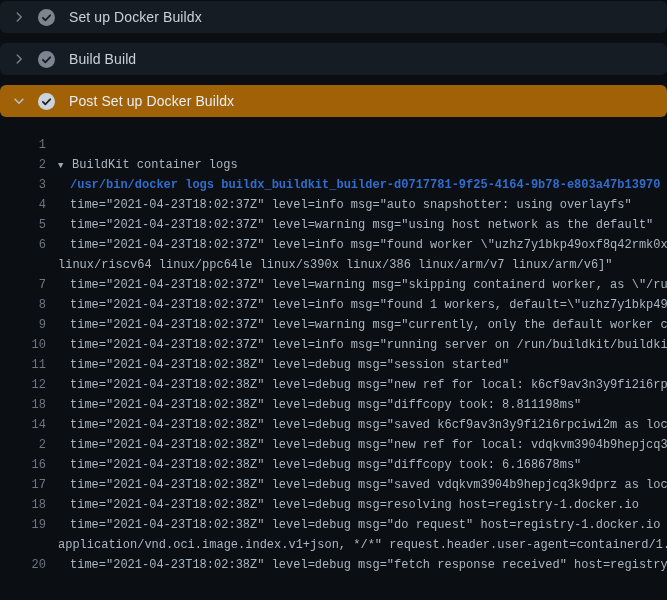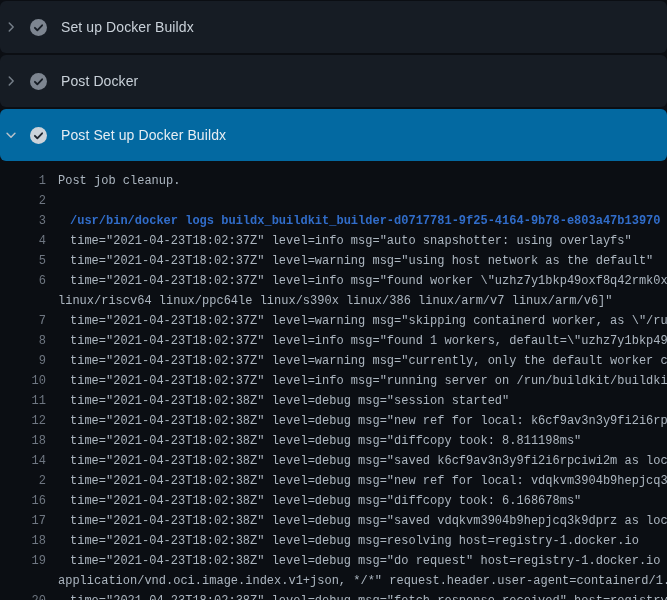--- a/index.html
+++ b/index.html
@@ -4,24 +4,24 @@
 <style>
   * { margin:0; padding:0; box-sizing:border-box; }
   html,body { background:#0b0e13; }
   .app {
     position:relative; width:667px; height:600px; overflow:hidden;
     background:#0b0e13; font-family:"Liberation Sans", sans-serif;
   }
   
   .steps { padding-top:1px; }
   .step {
-    display:flex; align-items:center; height:52px; margin-bottom:2px;
-    background:#161c24; border-radius:6px; padding-left:4px; cursor:pointer;
+    display:flex; align-items:center; height:32px; margin-bottom:10px;
+    background:#161c24; border-radius:6px; padding-left:12px; cursor:pointer;
   }
-  .step.expanded { background:#0369a1; }
+  .step.expanded { background:#a16207; }
   .chev { width:14px; height:16px; display:flex; align-items:center; justify-content:center; flex:0 0 auto; }
   .check { width:17px; height:17px; margin-left:12px; flex:0 0 auto; }
   .step-label { margin-left:14px; font-size:14px; color:#c9d1d9; letter-spacing:.1px; }
   .step.expanded .step-label { color:#e6edf3; }
   
   .log { padding-top:8px; }
   .lrow { display:flex; height:20px; line-height:20px; white-space:pre; overflow:hidden;
           font-family:"Liberation Mono","DejaVu Sans Mono",monospace; font-size:12px; }
   .ln { flex:0 0 46px; text-align:right; color:#6e7681; cursor:pointer; }
   .txt { margin-left:12px; color:#acb6c0; }
@@ -49,38 +49,38 @@
       <div class="step">
         <span class="chev">
           <svg width="14" height="16" viewBox="0 0 16 16">
             <path d="M6 3.5L10.5 8L6 12.5" fill="none" stroke="#767f89" stroke-width="1.7" stroke-linecap="round" stroke-linejoin="round"></path>
           </svg>
         </span>
         <span class="check"><svg width="17" height="17" viewBox="0 0 16 16">
             <circle cx="8" cy="8" r="8" fill="#7d8590"></circle>
             <path d="M4.6 8.3l2.3 2.3 4.5-4.7" fill="none" stroke="#161c24" stroke-width="1.7" stroke-linecap="round" stroke-linejoin="round"></path>
           </svg></span>
-        <span class="step-label">Post Docker</span>
+        <span class="step-label">Build Build</span>
       </div>
       <div class="step expanded">
         <span class="chev">
           <svg width="14" height="16" viewBox="0 0 16 16">
             <path d="M3.5 6l4.5 4.5L12.5 6" fill="none" stroke="#bac3cb" stroke-width="1.7" stroke-linecap="round" stroke-linejoin="round"></path>
           </svg>
         </span>
         <span class="check"><svg width="17" height="17" viewBox="0 0 16 16">
             <circle cx="8" cy="8" r="8" fill="#ccd3da"></circle>
             <path d="M4.6 8.3l2.3 2.3 4.5-4.7" fill="none" stroke="#1e252e" stroke-width="1.7" stroke-linecap="round" stroke-linejoin="round"></path>
           </svg></span>
         <span class="step-label">Post Set up Docker Buildx</span>
       </div>
     </div>
   <div class="log" id="log">
-      <div class="lrow"><span class="ln">1</span><span class="txt">Post job cleanup.</span></div>
-      <div class="lrow"><span class="ln">2</span></div>
+      <div class="lrow"><span class="ln">1</span></div>
+      <div class="lrow"><span class="ln">2</span><span class="txt"><span class="tri">▼</span><span>BuildKit container logs</span></span></div>
       <div class="lrow"><span class="ln">3</span><span class="txt indent cmd">/usr/bin/docker logs buildx_buildkit_builder-d0717781-9f25-4164-9b78-e803a47b13970</span></div>
       <div class="lrow"><span class="ln">4</span><span class="txt indent">time="2021-04-23T18:02:37Z" level=info msg="auto snapshotter: using overlayfs"</span></div>
       <div class="lrow"><span class="ln">5</span><span class="txt indent">time="2021-04-23T18:02:37Z" level=warning msg="using host network as the default"</span></div>
       <div class="lrow"><span class="ln">6</span><span class="txt indent">time="2021-04-23T18:02:37Z" level=info msg="found worker \"uzhz7y1bkp49oxf8q42rmk0xj</span></div>
       <div class="lrow"><span class="ln"></span><span class="txt">linux/riscv64 linux/ppc64le linux/s390x linux/386 linux/arm/v7 linux/arm/v6]"</span></div>
       <div class="lrow"><span class="ln">7</span><span class="txt indent">time="2021-04-23T18:02:37Z" level=warning msg="skipping containerd worker, as \"/run</span></div>
       <div class="lrow"><span class="ln">8</span><span class="txt indent">time="2021-04-23T18:02:37Z" level=info msg="found 1 workers, default=\"uzhz7y1bkp49o</span></div>
       <div class="lrow"><span class="ln">9</span><span class="txt indent">time="2021-04-23T18:02:37Z" level=warning msg="currently, only the default worker ca</span></div>
       <div class="lrow"><span class="ln">10</span><span class="txt indent">time="2021-04-23T18:02:37Z" level=info msg="running server on /run/buildkit/buildkit</span></div>
       <div class="lrow"><span class="ln">11</span><span class="txt indent">time="2021-04-23T18:02:38Z" level=debug msg="session started"</span></div>

